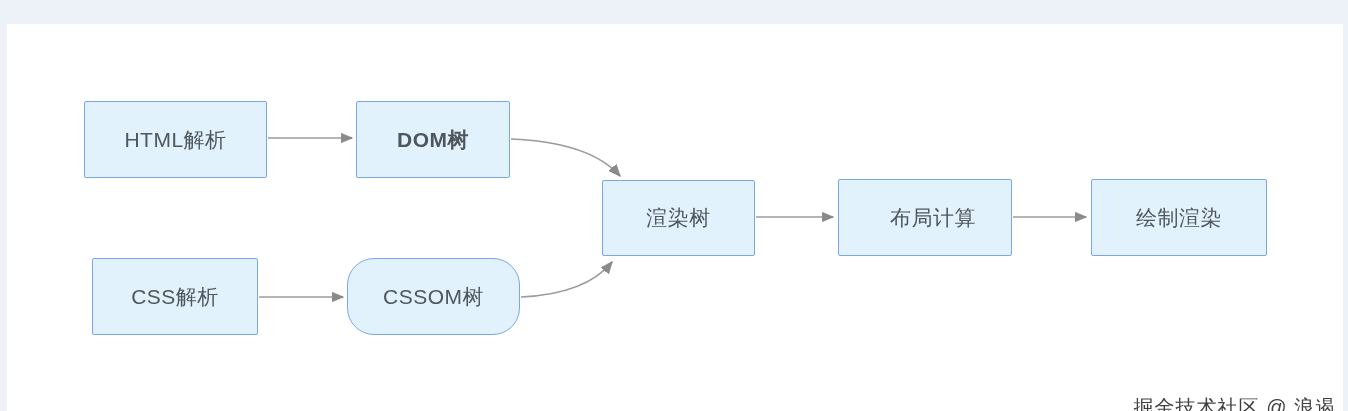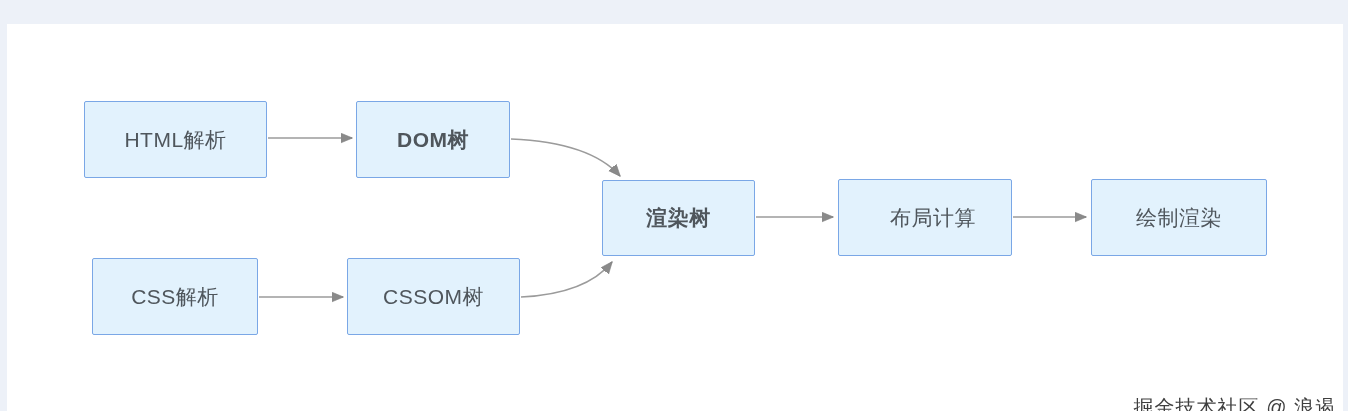--- a/index.html
+++ b/index.html
@@ -49,22 +49,22 @@
     background:var(--node-fill);
     border:1px solid var(--node-border);
     border-radius:2px;
     color:var(--text);
     font-size:21px;
     letter-spacing:0.5px;
   }
   .node-html-parse  {left:84px;  top:86px;  width:183px; height:77px;}
   .node-dom-tree    {left:356px; top:86px;  width:154px; height:77px;font-weight:bold;}
   .node-css-parse   {left:92px;  top:243px; width:166px; height:77px;align-items:center;}
-  .node-cssom-tree  {left:347px; top:243px; width:173px; height:77px;}
-  .node-render-tree {left:602px; top:165px; width:153px; height:76px;font-weight:bold;}
+  .node-cssom-tree  {left:347px; top:243px; width:173px; height:77px;border-radius:27px;}
+  .node-render-tree {left:602px; top:165px; width:153px; height:76px;}
   .node-layout-calc {left:838px; top:164px; width:174px; height:77px;padding-left:16px;}
   .node-paint-render{left:1091px;top:164px; width:176px; height:77px;}
   .watermark{
     position:absolute;
     right:12px;
     bottom:5px;
     font-size:20px;
     font-weight:normal;
     letter-spacing:1px;
     color:var(--watermark);

